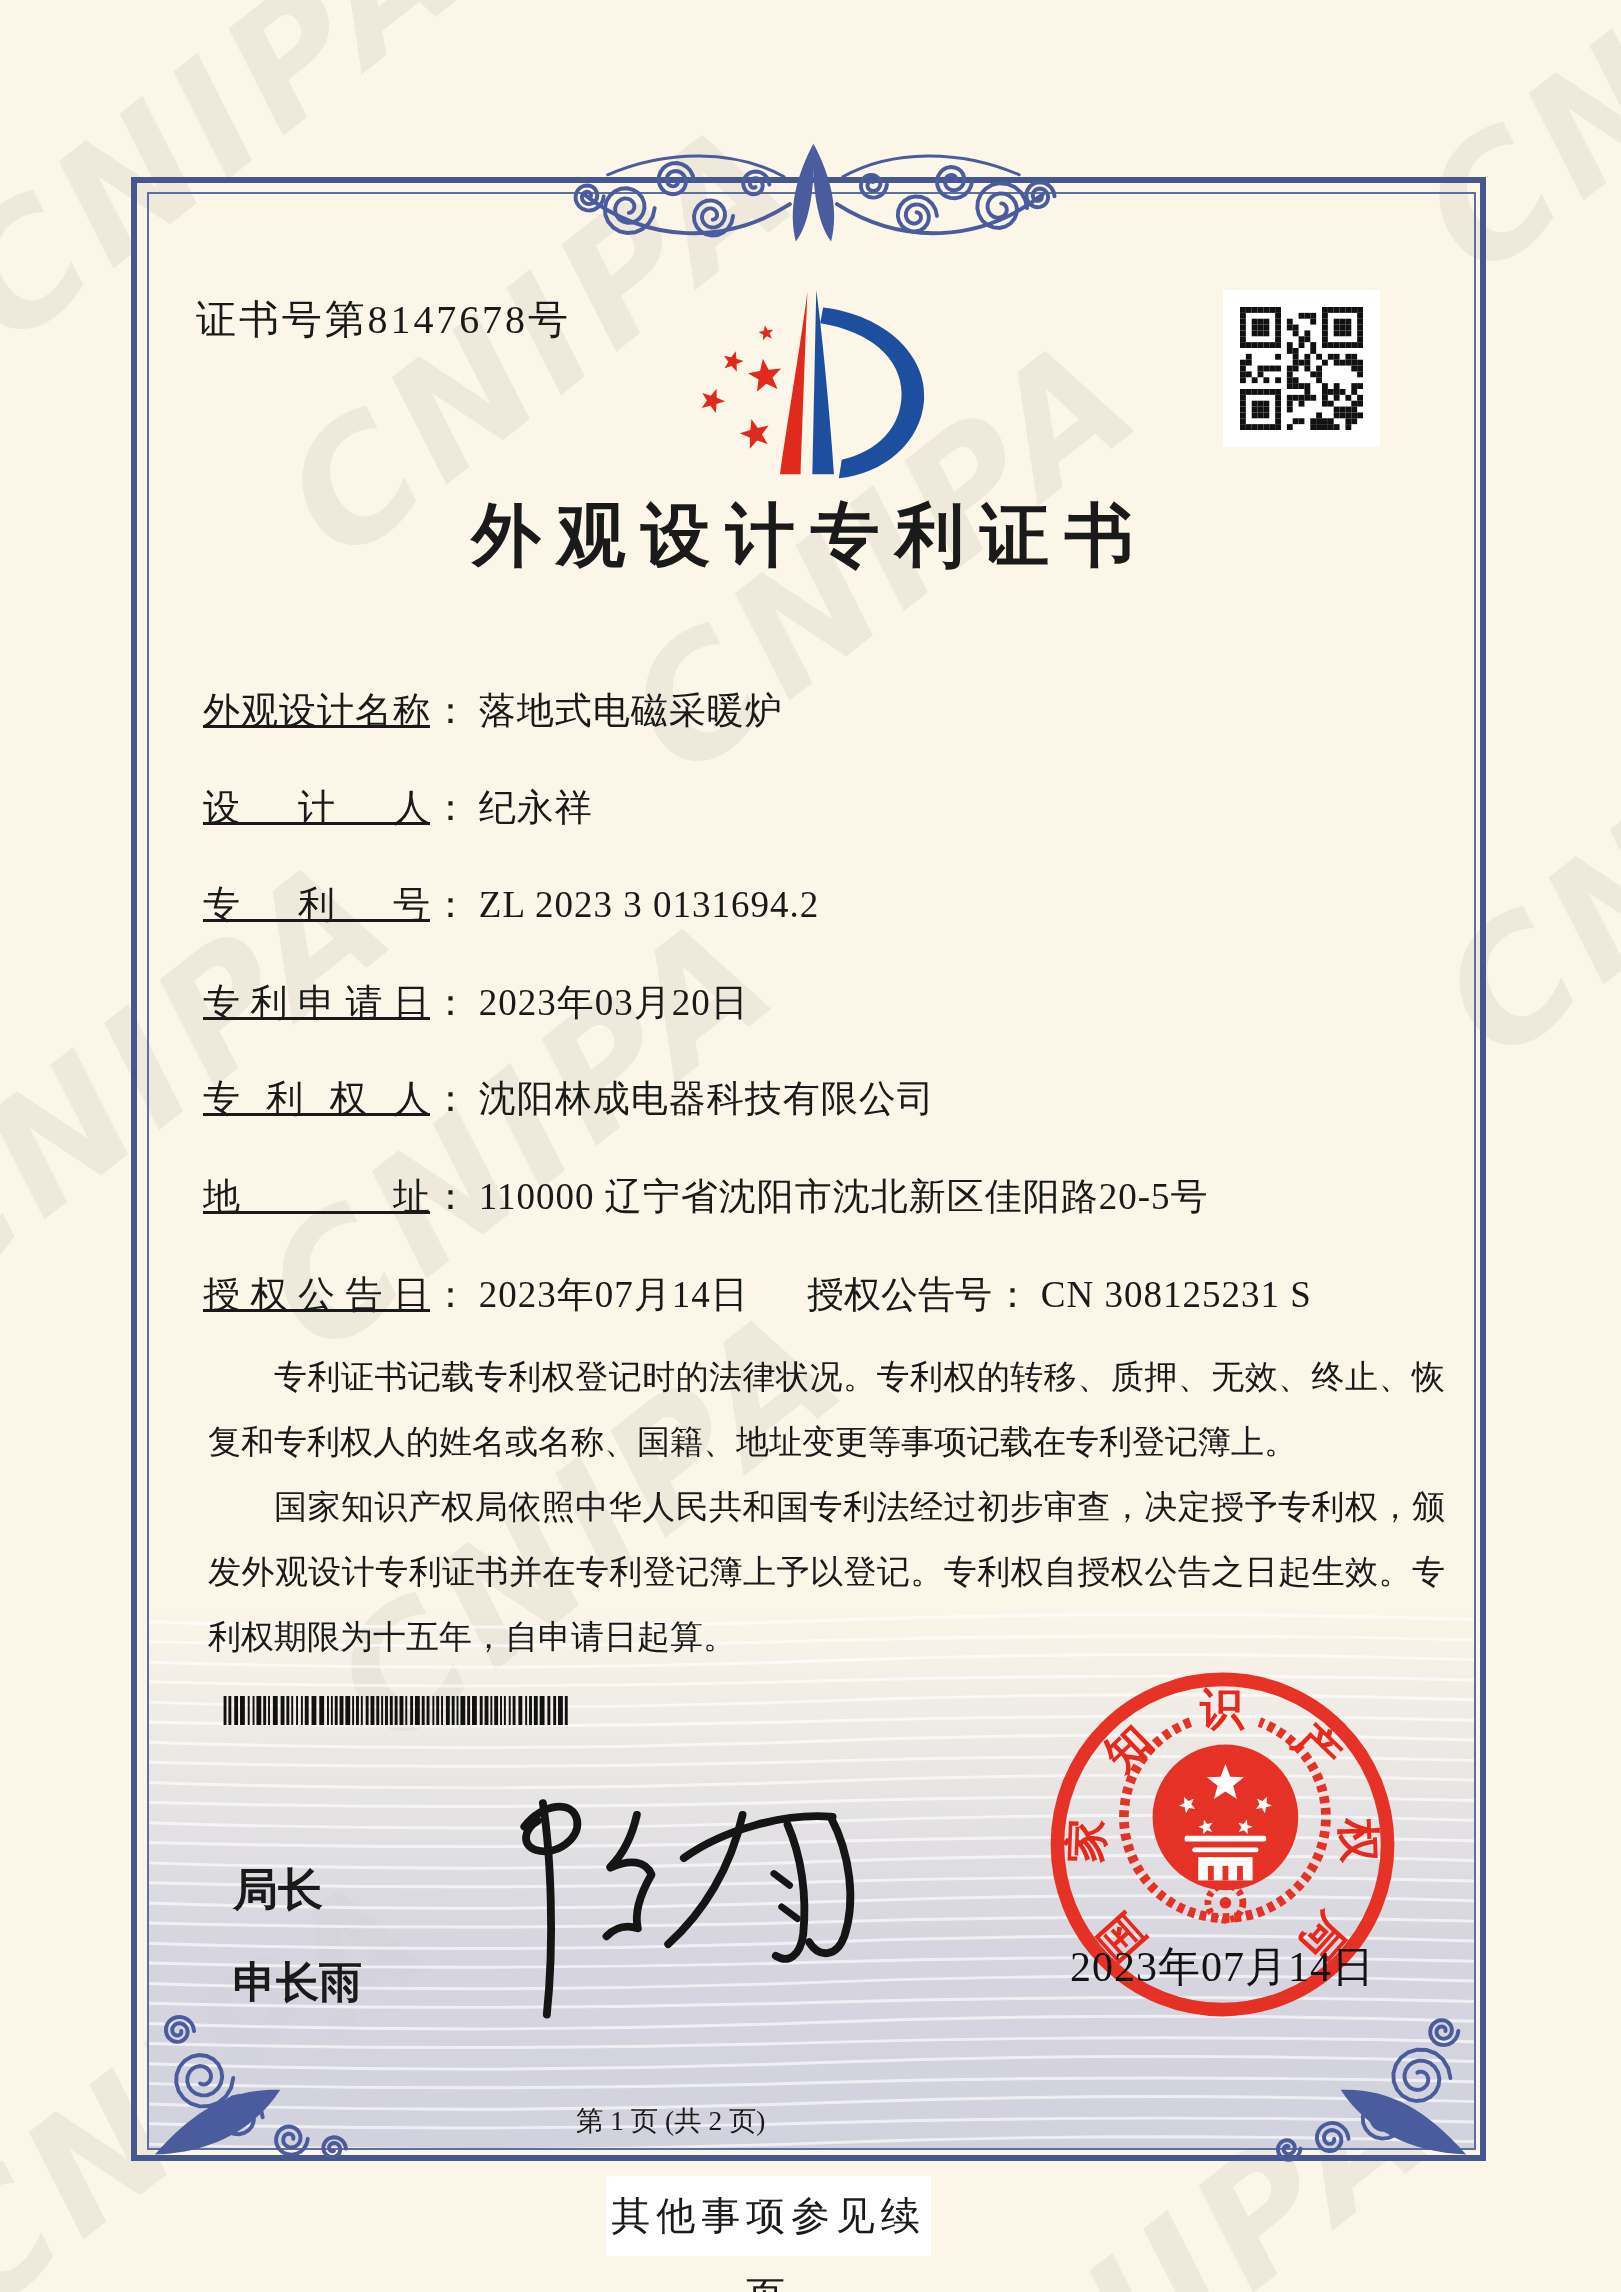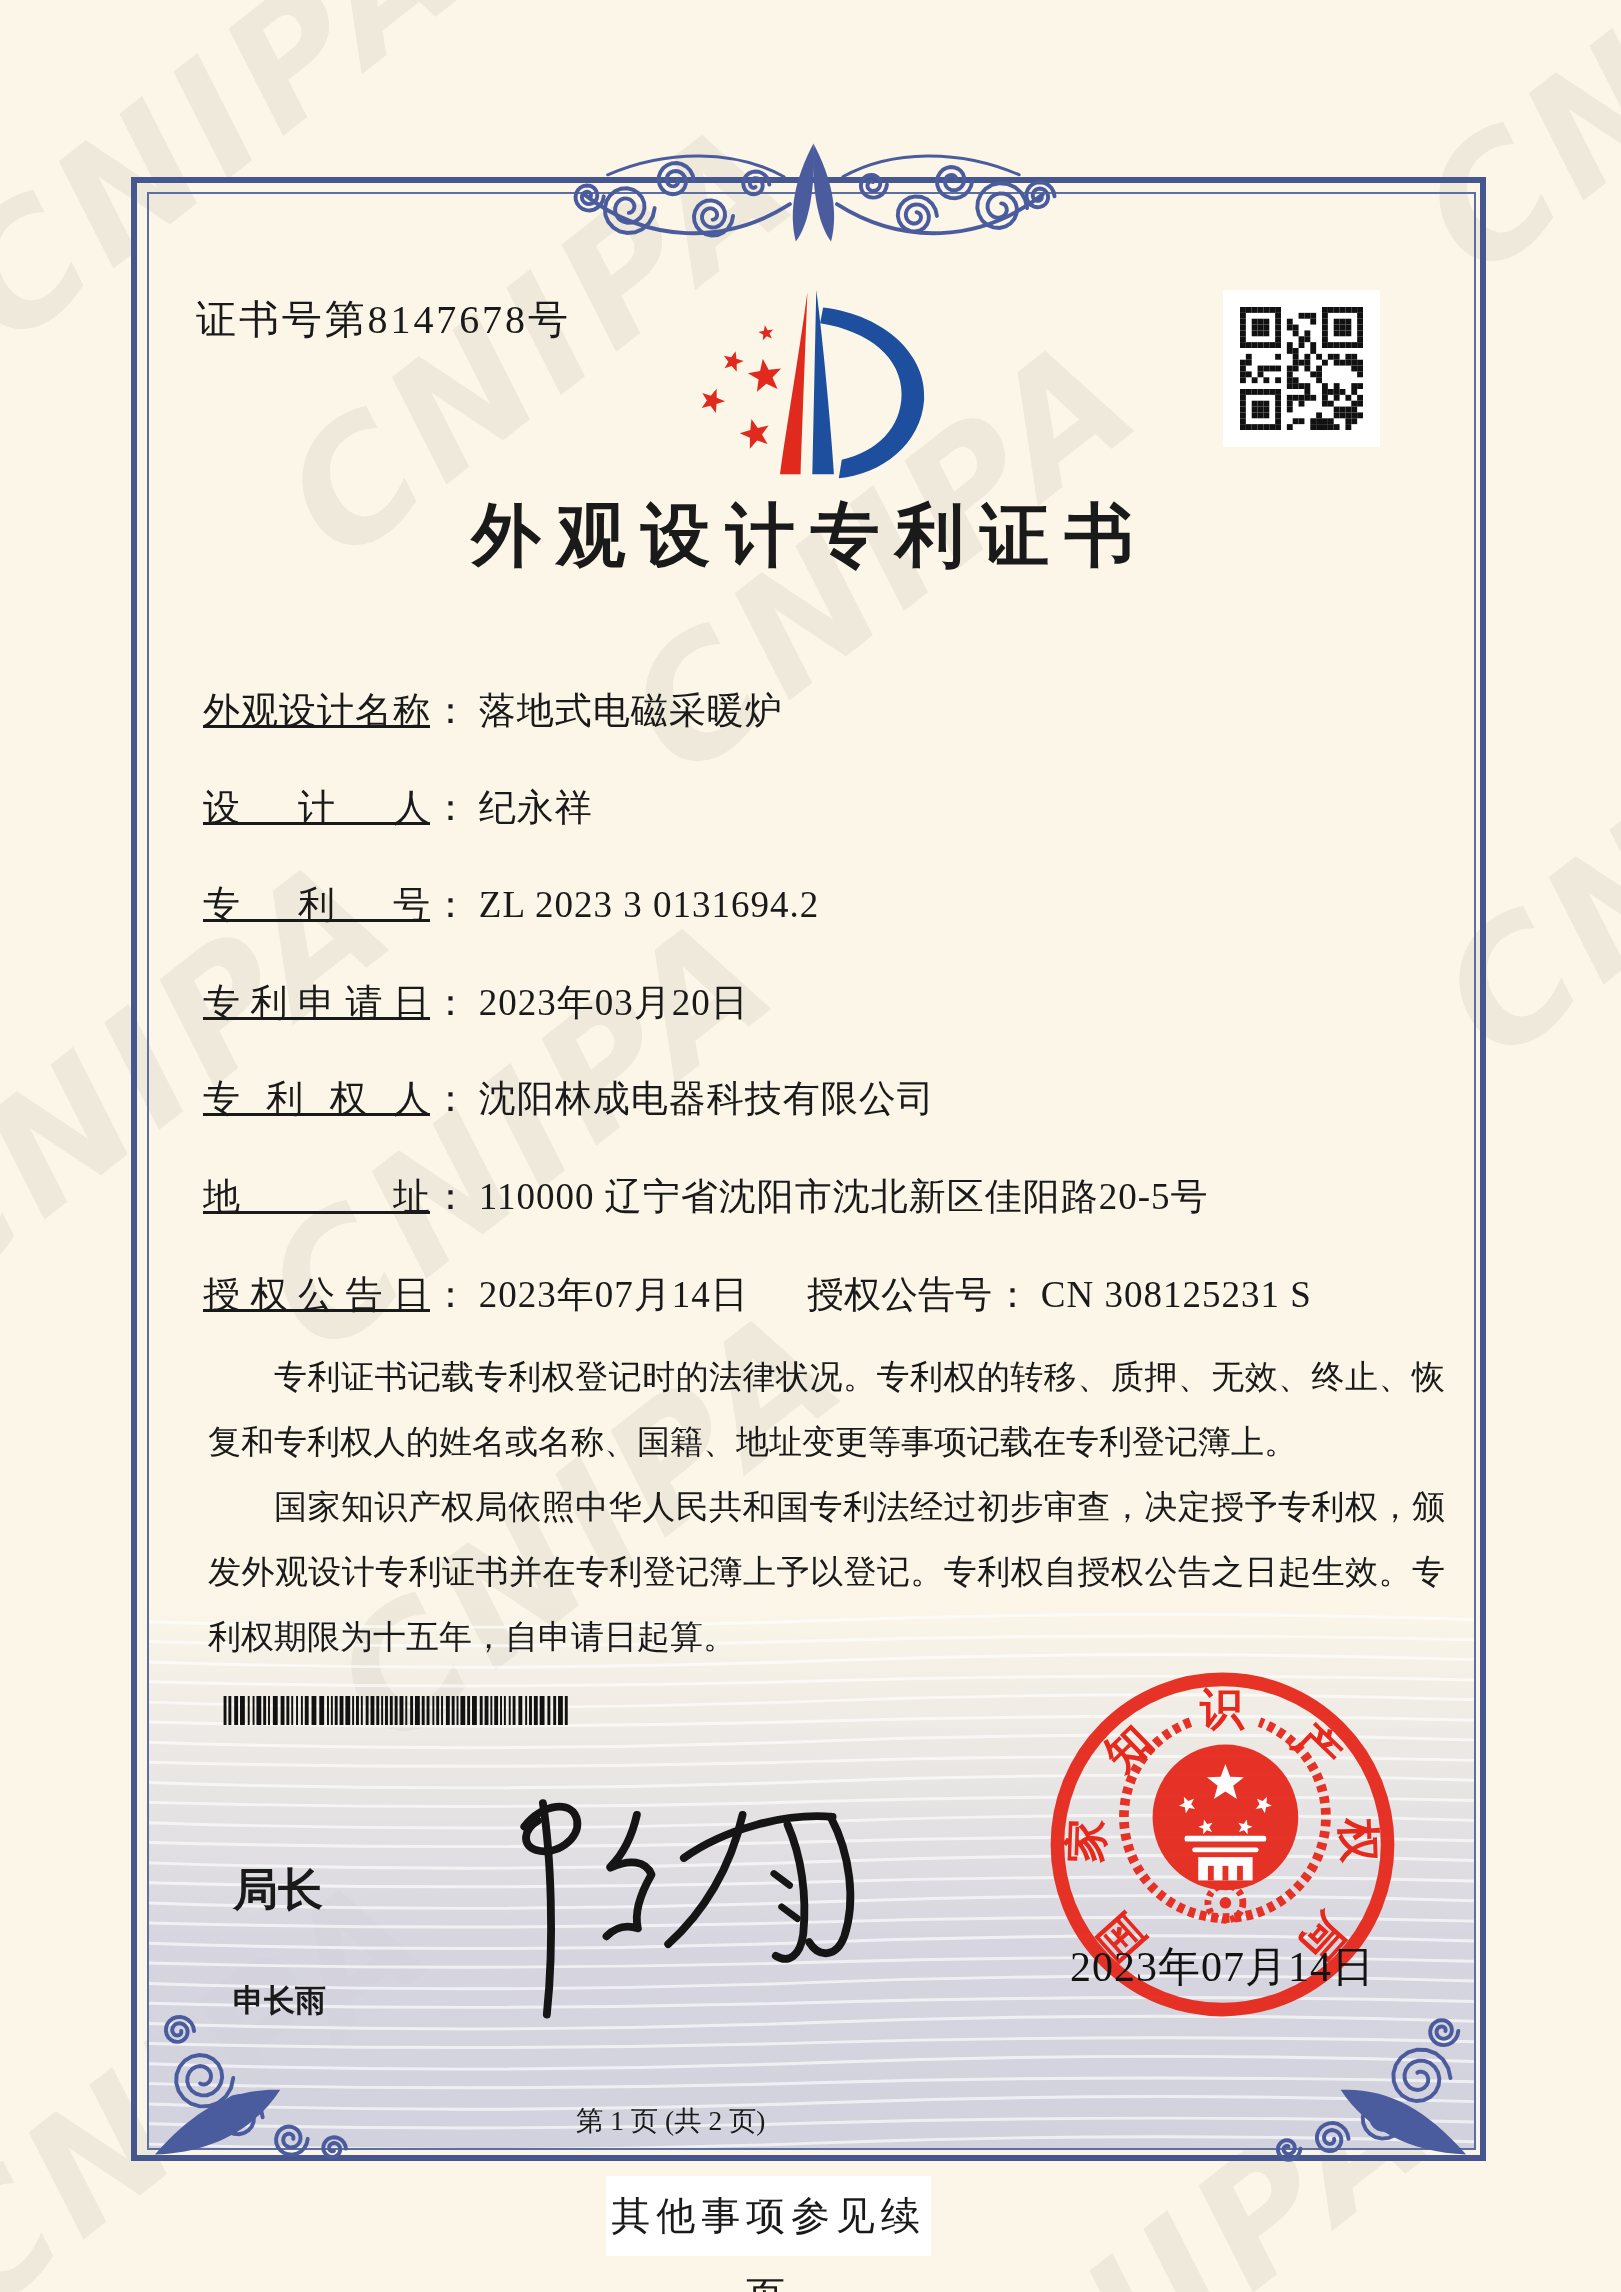--- a/index.html
+++ b/index.html
@@ -34,22 +34,22 @@
   .paras p{margin:0;text-indent:2em;}
   
   .band{position:absolute;left:149px;top:1607px;width:1325px;height:543px;z-index:2;
         background:linear-gradient(180deg,rgba(212,212,224,0) 0%,rgba(212,212,224,0.45) 30%,
                    rgba(208,208,222,0.85) 62%,#d2d2de 100%);}
   .band svg{position:absolute;left:0;top:0;}
   .barcode{position:absolute;left:221px;top:1696px;z-index:7;}
   
   .signer-title{position:absolute;left:233px;top:1860px;font-size:45px;font-weight:bold;
                 font-family:"Liberation Sans","DejaVu Sans",sans-serif;z-index:7;}
-  .signer-name{position:absolute;left:233px;top:1954px;font-size:31px;font-weight:bold;
-               font-family:"Liberation Sans","DejaVu Sans",sans-serif;z-index:7;margin-top:26px;}
+  .signer-name{position:absolute;left:233px;top:1954px;font-size:43px;font-weight:bold;
+               font-family:"Liberation Sans","DejaVu Sans",sans-serif;z-index:7;}
   .sig-svg{position:absolute;left:470px;top:1764px;z-index:7;}
   
   .seal-svg{position:absolute;left:1038px;top:1660px;z-index:8;opacity:0.95;}
   .seal-ring{position:absolute;left:1222px;top:1845px;width:0;height:0;z-index:9;}
   .seal-char{position:absolute;left:-23.5px;top:-23.5px;width:47px;height:47px;line-height:47px;
              text-align:center;font-size:44px;font-weight:bold;color:#e6291c;
              transform-origin:23.5px 23.5px;}
   .seal-date{position:absolute;left:1056px;top:1939px;width:333px;text-align:center;
              font-size:42px;letter-spacing:1px;color:#131313;z-index:10;}
   

